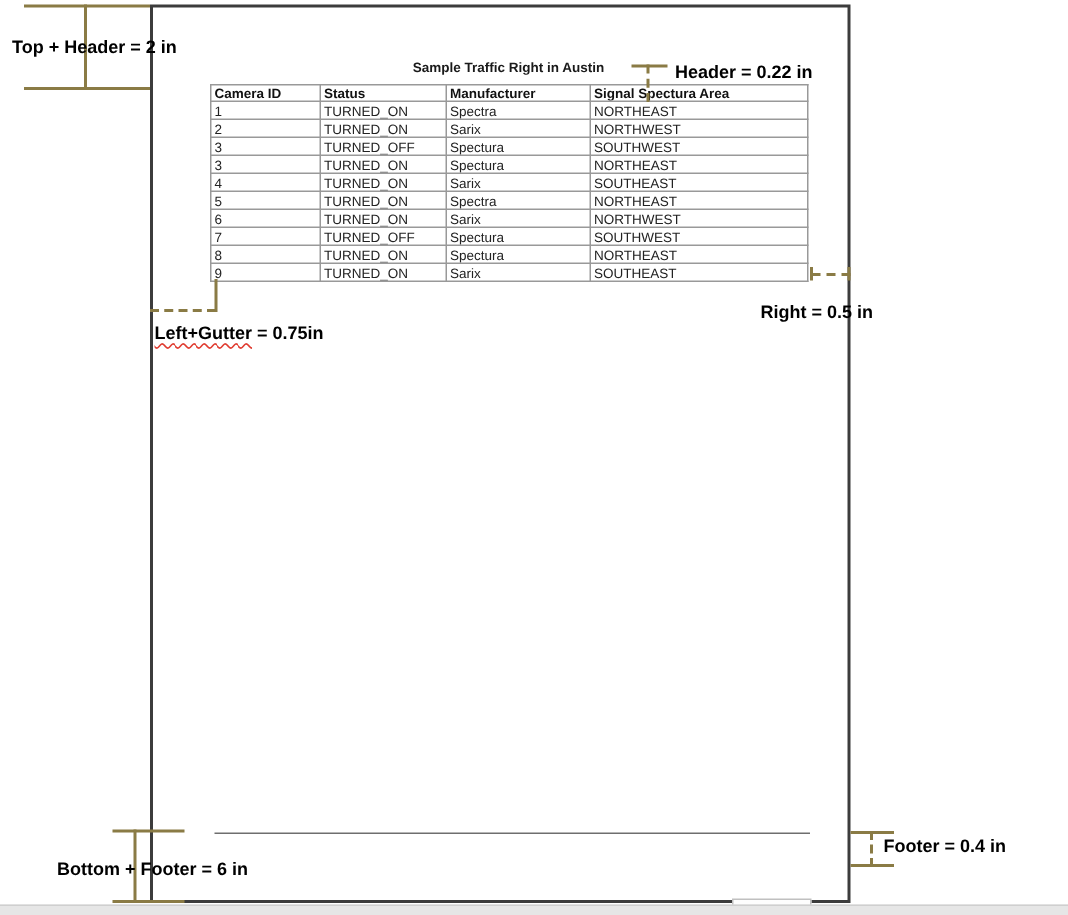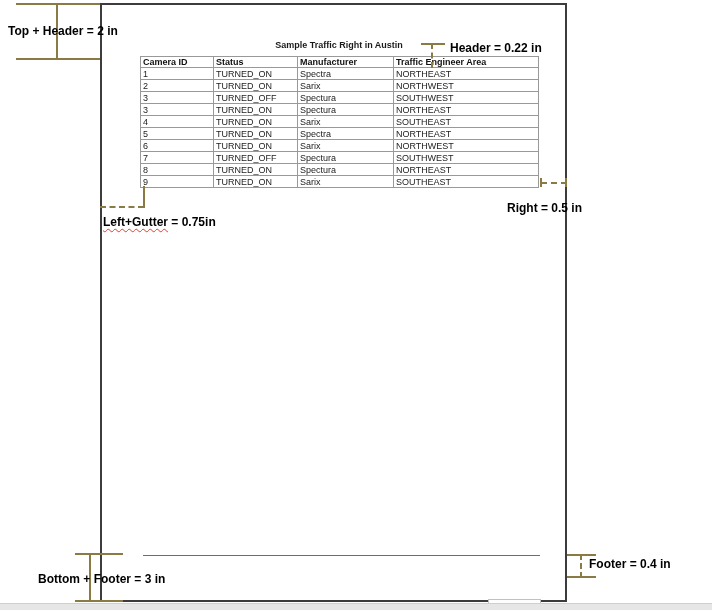--- a/index.html
+++ b/index.html
@@ -76,21 +76,21 @@
       <col class="c0">
         <col class="c1">
         <col class="c2">
         <col class="c3">
     </colgroup>
     <thead>
         <tr>
           <th>Camera ID</th>
           <th>Status</th>
           <th>Manufacturer</th>
-          <th>Traffic Engineer Area</th>
+          <th>Signal Spectura Area</th>
         </tr>
       </thead>
     <tbody>
         <tr>
           <td>1</td>
           <td>TURNED_ON</td>
           <td>Spectra</td>
           <td>NORTHEAST</td>
         </tr>
         <tr>
@@ -173,21 +173,21 @@
   <div class="mline" style="left:565px;top:178px;width:2px;height:9px;"></div>
   <div class="mlabel" style="left:507px;top:201px;">Right = 0.5 in</div>
 
   <div class="mline" style="left:143px;top:186px;width:2px;height:22px;"></div>
   <div class="mdash-h" style="left:100px;top:206px;width:44px;"></div>
   <div class="mlabel" style="left:103px;top:215px;"><span class="squiggle">Left+Gutter</span><span> = 0.75in</span></div>
 
   <div class="mline" style="left:75px;top:553px;width:48px;height:2px;"></div>
   <div class="mline" style="left:89px;top:553px;width:2px;height:49px;"></div>
   <div class="mline" style="left:75px;top:600px;width:48px;height:2px;"></div>
-  <div class="mlabel" style="left:38px;top:572px;">Bottom + Footer = 3 in</div>
+  <div class="mlabel" style="left:38px;top:572px;">Bottom + Footer = 6 in</div>
 
   <div class="mline" style="left:567px;top:554px;width:29px;height:2px;"></div>
   <div class="mdash-v" style="left:580px;top:554px;height:24px;"></div>
   <div class="mline" style="left:567px;top:576px;width:29px;height:2px;"></div>
   <div class="mlabel" style="left:589px;top:557px;">Footer = 0.4 in</div>
 
   <div class="bottom-strip"></div>
 </div>
 
 </body></html>

